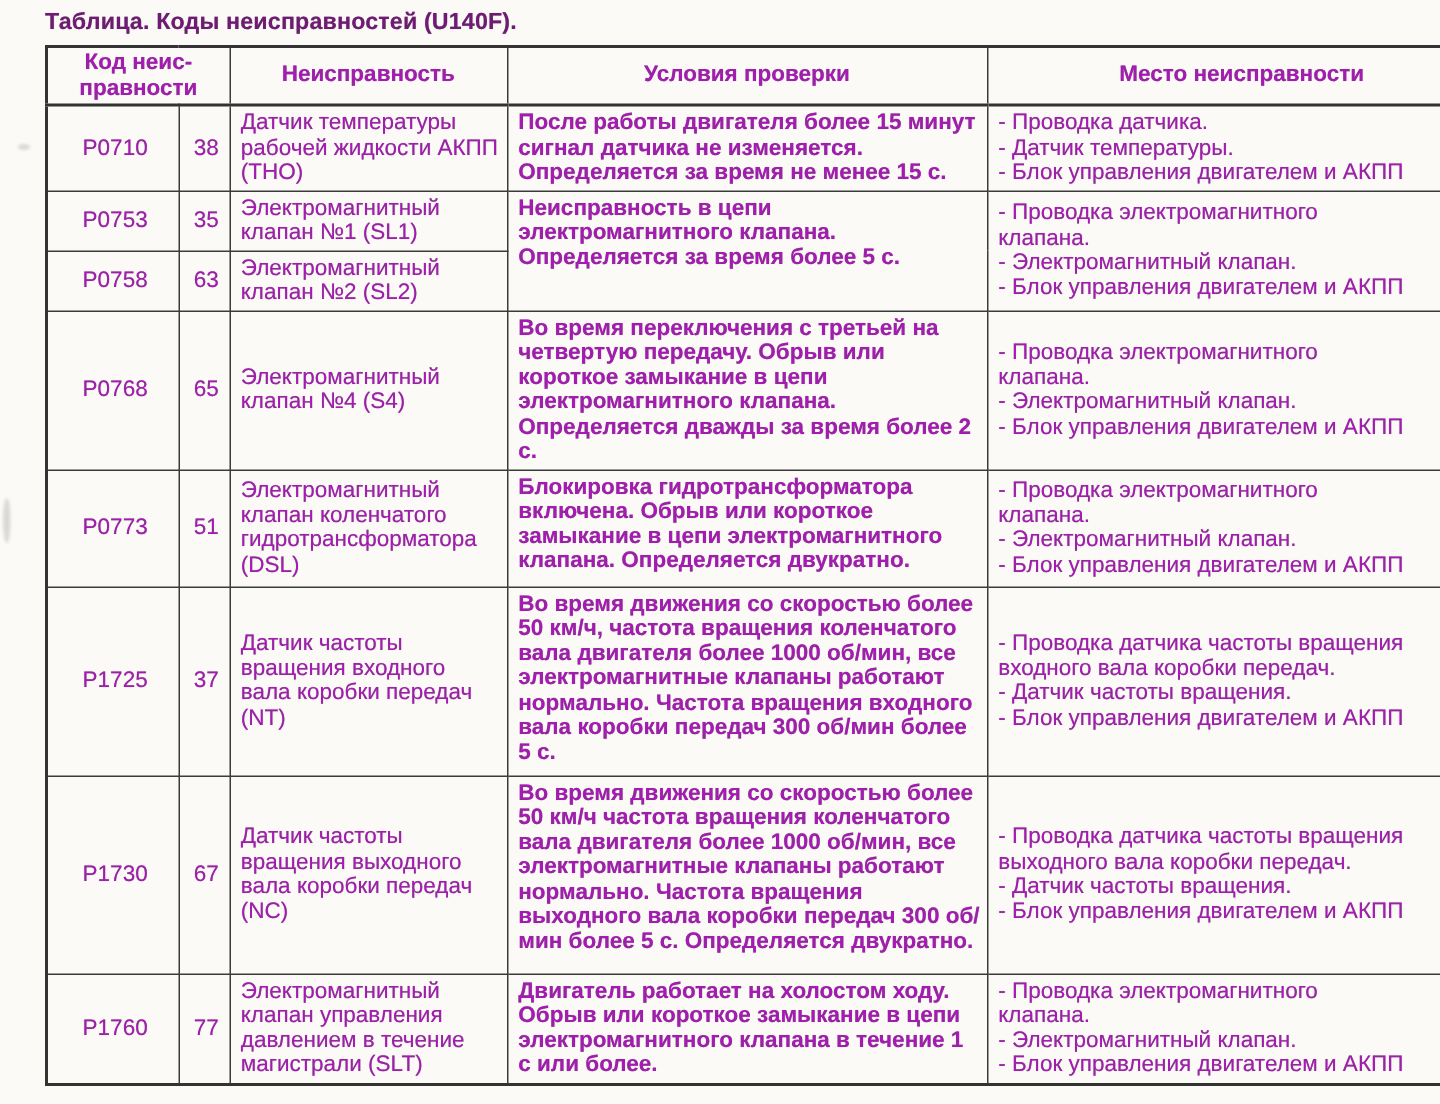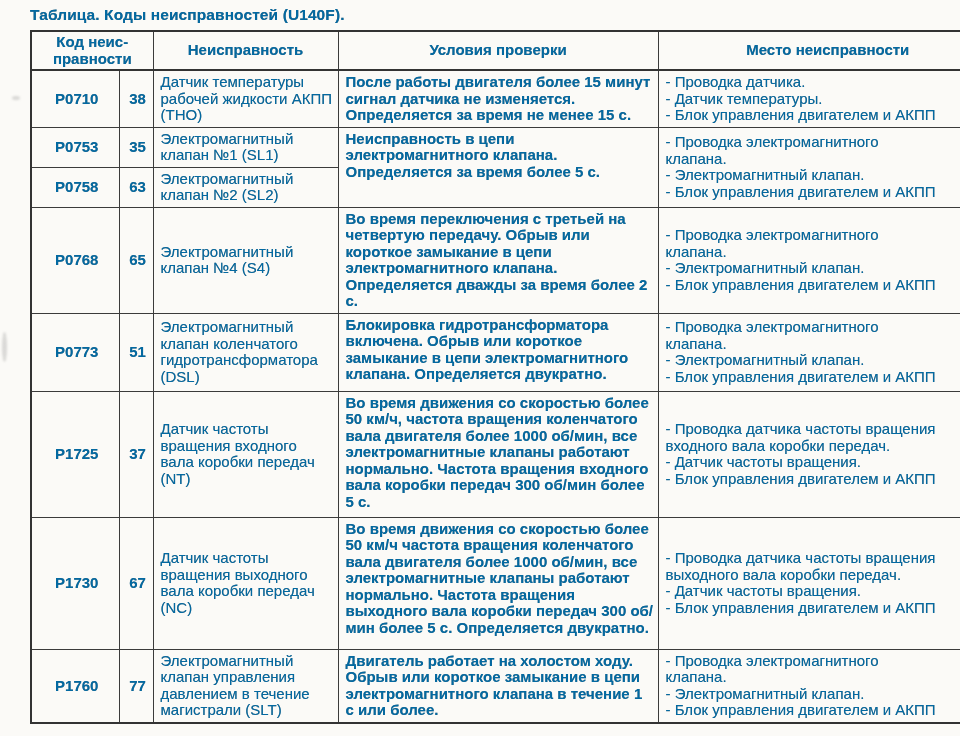--- a/index.html
+++ b/index.html
@@ -15,59 +15,59 @@
     background:#fbfaf7;
     overflow:hidden;
     color:#252525;
   }
   .doc-title{
     position:absolute;
     left:30px;top:6px;
     font-size:15.5px;
     font-weight:bold;
     letter-spacing:.1px;
-    color:#0369a1;
+    color:#701a75;
     text-shadow:0 0 .5px rgba(30,30,30,.55);
   }
   table.codes{
     position:absolute;
     left:30px;top:30px;
     border-collapse:collapse;
     table-layout:fixed;
     width:967px;
     background:transparent;
   }
   table.codes col.c-code{width:88px;}
   table.codes col.c-num{width:34px;}
   table.codes col.c-fault{width:185px;}
   table.codes col.c-cond{width:320px;}
   table.codes col.c-loc{width:340px;}
   table.codes th, table.codes td{
     border:1.6px solid #3b3b3b;
     font-size:15px;
     line-height:16.5px;
     padding:3px 4px 3px 7px;
-    color:#0369a1;
+    color:#a21caf;
     text-shadow:0 0 .5px rgba(40,40,40,.5);
     overflow:hidden;
   }
   table.codes{border:2px solid #333;}
   table.codes thead th{
     font-weight:bold;
     text-align:center;
     vertical-align:middle;
     font-size:15px;
     padding:2px 4px;
     border-bottom:2.2px solid #333;
     white-space:pre-line;
   }
   td.cell-code, td.cell-num{
     text-align:center;
     vertical-align:middle;
-    padding-left:2px;padding-right:2px;font-weight:bold;
+    padding-left:2px;padding-right:2px;
   }
   td.cell-fault{
     vertical-align:middle;
   }
   td.cell-cond{
     vertical-align:top;
     font-weight:bold;
   }
   td.cell-loc{
     vertical-align:middle;

